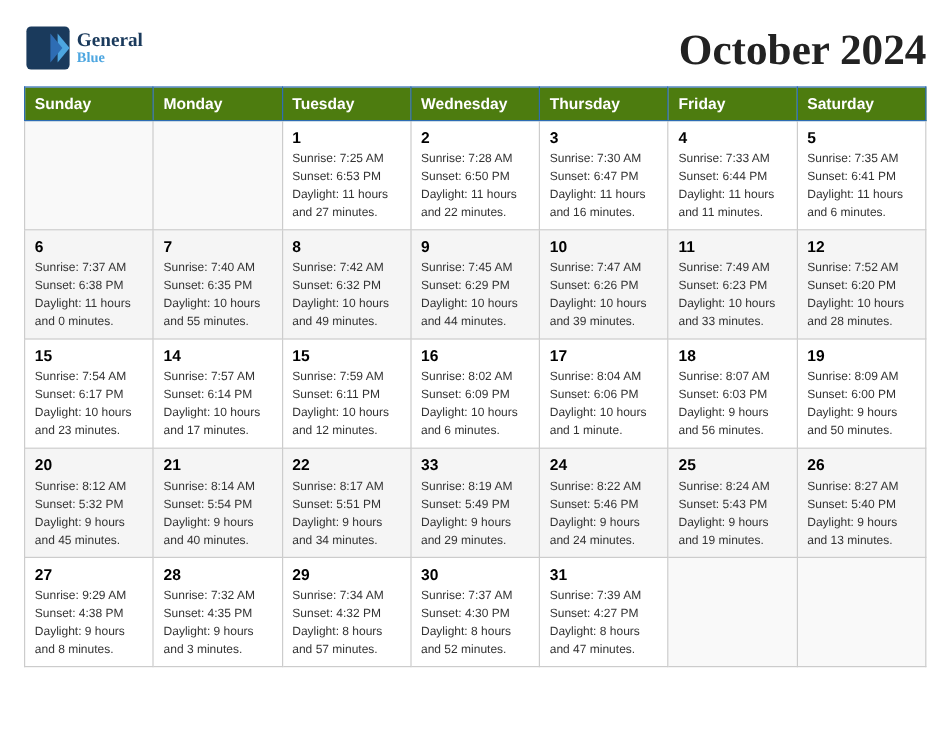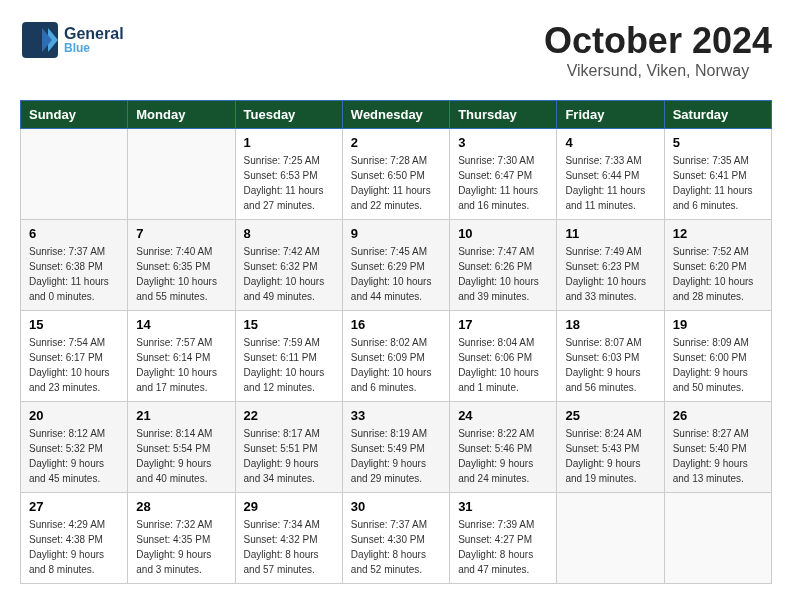--- a/index.html
+++ b/index.html
@@ -7,21 +7,22 @@
       font-family: Arial, sans-serif;
       background: #fff;
       width: 792px;
       min-height: 612px;
       padding: 20px;
     }
     .header {
       display: flex;
       justify-content: space-between;
       align-items: flex-start;
-      margin-bottom: 20px;
+      margin-bottom: 10px;
+      font-family: Liberation Serif, serif;
     }
     .logo {
       display: flex;
       align-items: center;
       font-size: 18px;
       font-weight: bold;
       color: #1a3a5c;
     }
     .logo-icon {
       width: 40px;
@@ -41,21 +42,21 @@
       font-size: 16px;
       font-weight: normal;
       color: #555;
     }
     table {
       width: 100%;
       border-collapse: collapse;
       font-size: 11px;
     }
     thead tr th {
-      background: #14532d;
+      background: #4d7c0f;
       color: #fff;
       padding: 6px 8px;
       text-align: left;
       font-size: 13px;
       font-weight: bold;
       border: 1px solid #2e6db4;
     }
     tbody tr td {
       border: 1px solid #ccc;
       padding: 6px 8px;
@@ -94,21 +95,20 @@
         <polygon points="22,8 32,20 22,32" fill="#2e6db4"></polygon>
       </svg>
     </div>
     <div>
       <div style="font-size:16px;font-weight:bold;color:#1a3a5c;line-height:1.1;">General</div>
       <div style="font-size:12px;font-weight:bold;color:#4da6e0;line-height:1.1;">Blue</div>
     </div>
   </div>
   <div class="title-block">
     <h1>October 2024</h1>
-    <h2>Vikersund, Viken, Norway</h2>
   </div>
 </div>
 
 <table>
   <thead>
     <tr>
     <th>Sunday</th>
         <th>Monday</th>
         <th>Tuesday</th>
         <th>Wednesday</th>
@@ -333,21 +333,21 @@
             <div>Sunrise: 8:27 AM</div>
             <div>Sunset: 5:40 PM</div>
             <div>Daylight: 9 hours and 13 minutes.</div>
           </div>
         </td>
       </tr>
       <tr>
         <td>
           <span class="day-number">27</span>
           <div class="day-detail">
-            <div>Sunrise: 4:29 AM</div>
+            <div>Sunrise: 9:29 AM</div>
             <div>Sunset: 4:38 PM</div>
             <div>Daylight: 9 hours and 8 minutes.</div>
           </div>
         </td>
         <td>
           <span class="day-number">28</span>
           <div class="day-detail">
             <div>Sunrise: 7:32 AM</div>
             <div>Sunset: 4:35 PM</div>
             <div>Daylight: 9 hours and 3 minutes.</div>

